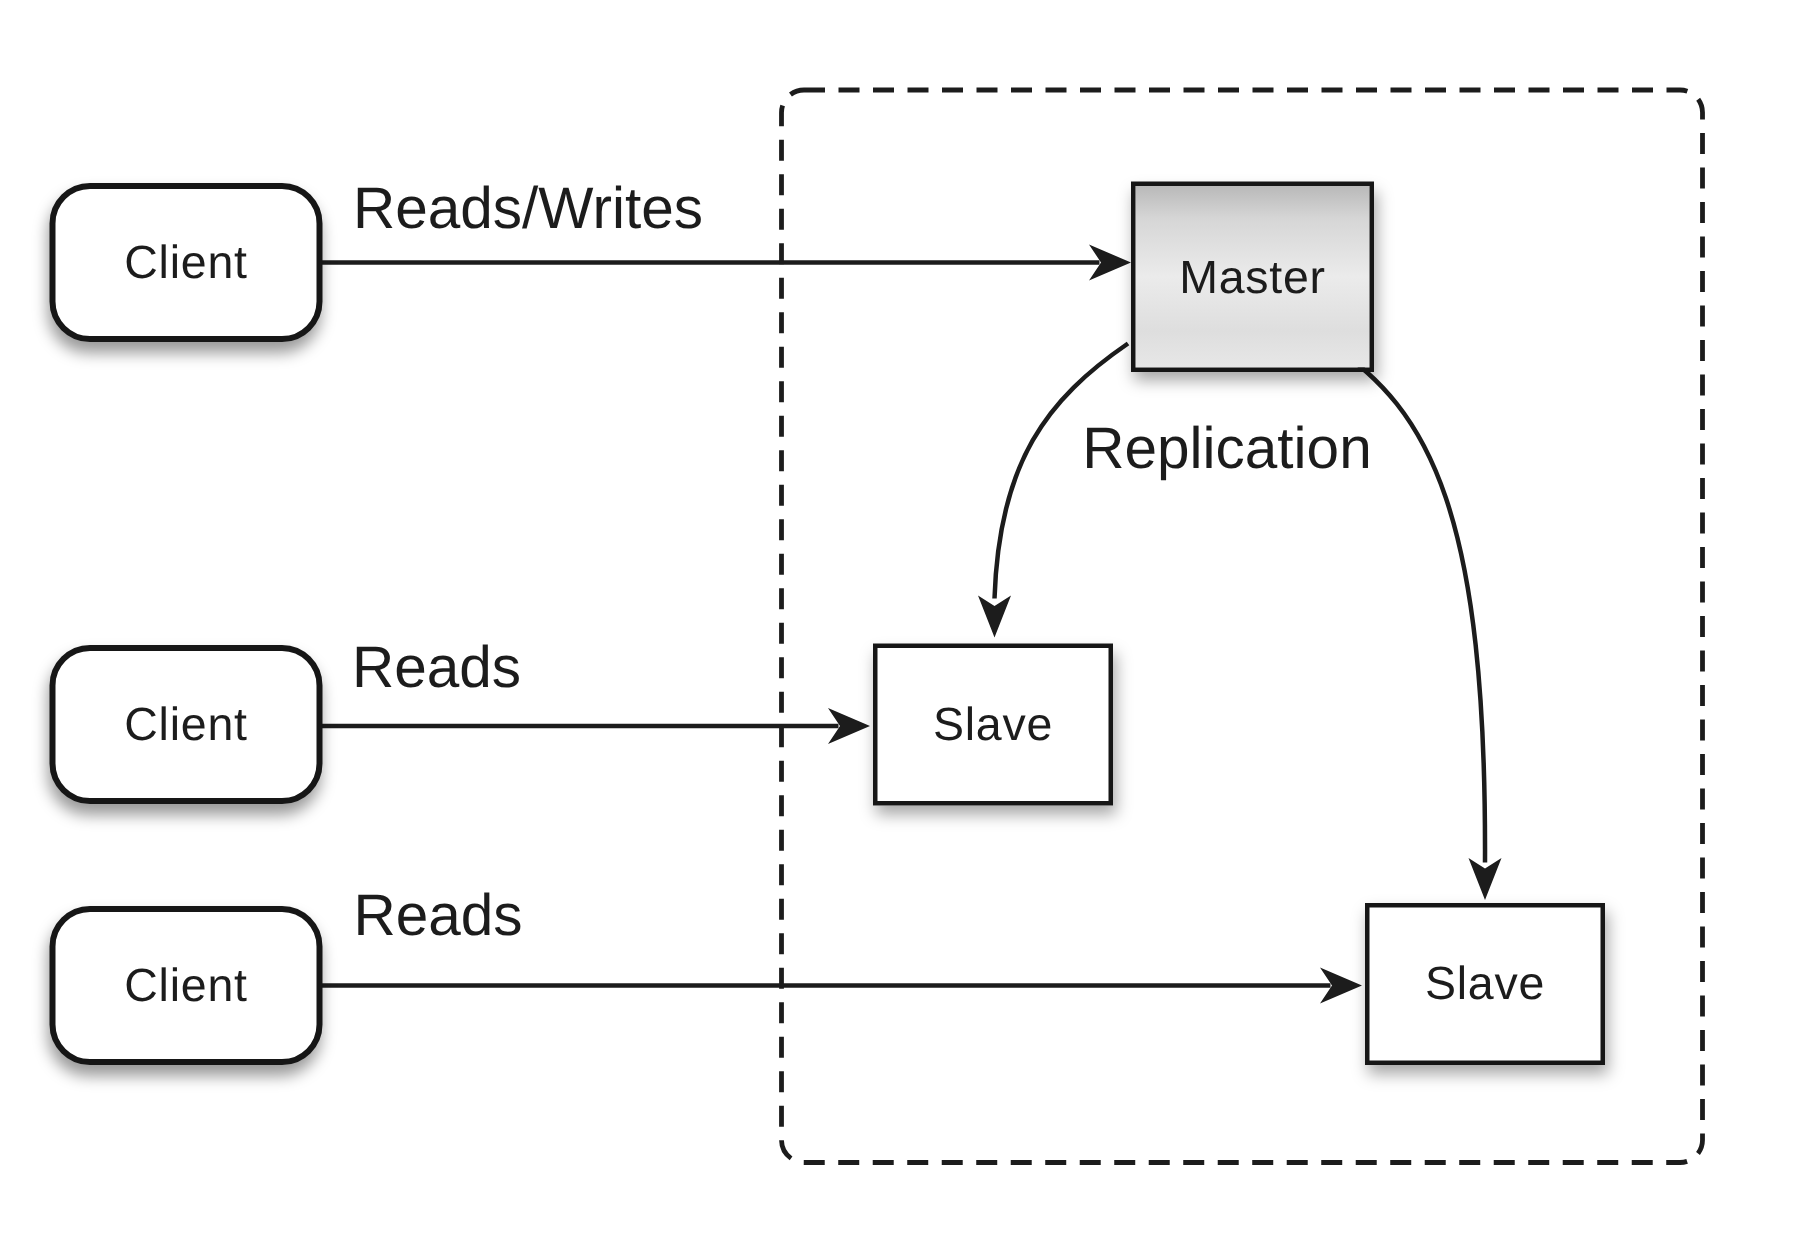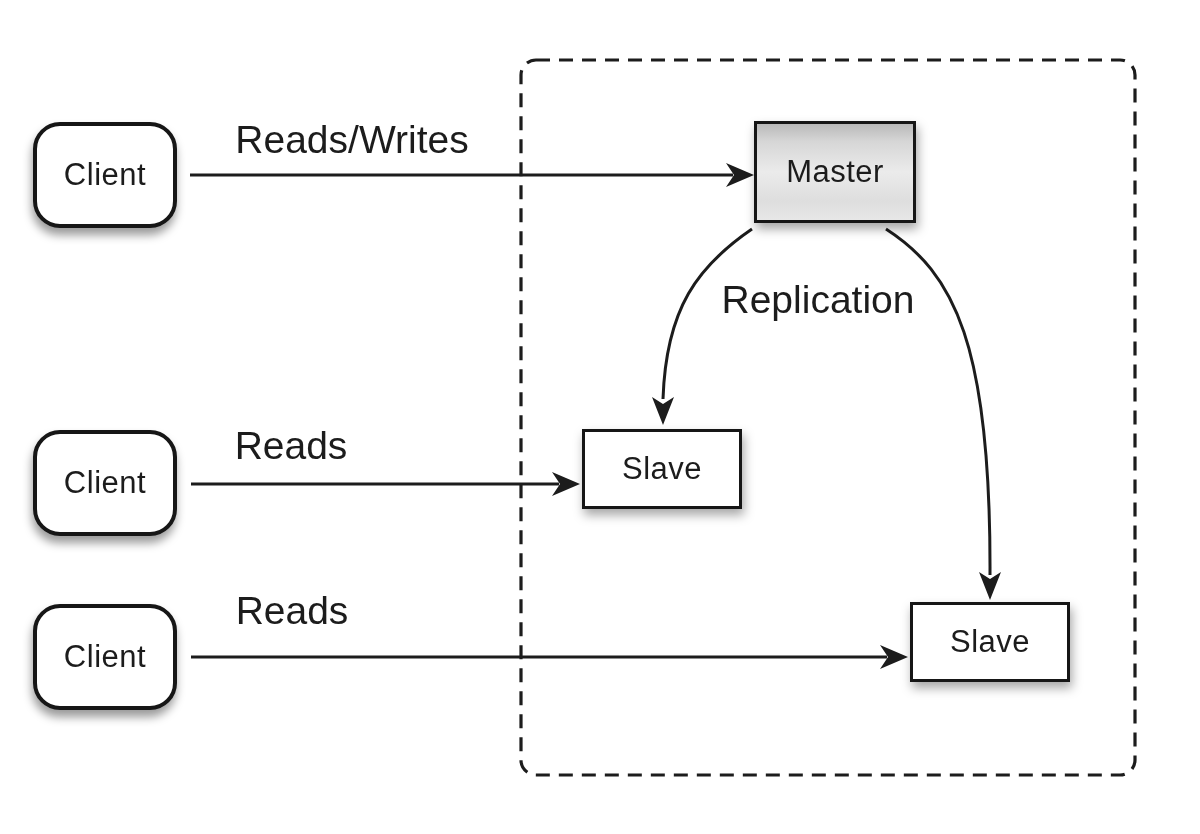--- a/index.html
+++ b/index.html
@@ -32,39 +32,39 @@
     font-size: 31px;
     letter-spacing: 0.5px;
     color: #1c1c1c;
     box-sizing: border-box;
     background: #ffffff;
     border: 3px solid #161616;
     box-shadow: 2px 6px 10px rgba(0,0,0,0.35);
   }
   .node.client {
     left: 33px;
-    width: 144px;
+    width: 182px;
     height: 106px;
     border-radius: 27px;
     border-width: 4px;
     box-shadow: -1px 7px 10px rgba(0,0,0,0.40);
   }
   #client-top    { top: 122px; }
   #client-middle { top: 430px; }
   #client-bottom { top: 604px; }
   .node.master {
     left: 754px;
     top: 121px;
     width: 162px;
-    height: 102px;
+    height: 127px;
     background: linear-gradient(180deg, #b9b9b9 0%, #d6d6d6 18%, #ebebeb 50%, #dedede 80%, #e7e7e7 100%);
   }
   .node.slave {
     width: 160px;
-    height: 80px;
+    height: 108px;
   }
   #slave-left  { left: 582px; top: 429px; }
   #slave-right { left: 910px; top: 602px; }
   .edge-label {
     position: absolute;
     z-index: 3;
     font-size: 39px;
     color: #1c1c1c;
     text-align: center;
     white-space: nowrap;

